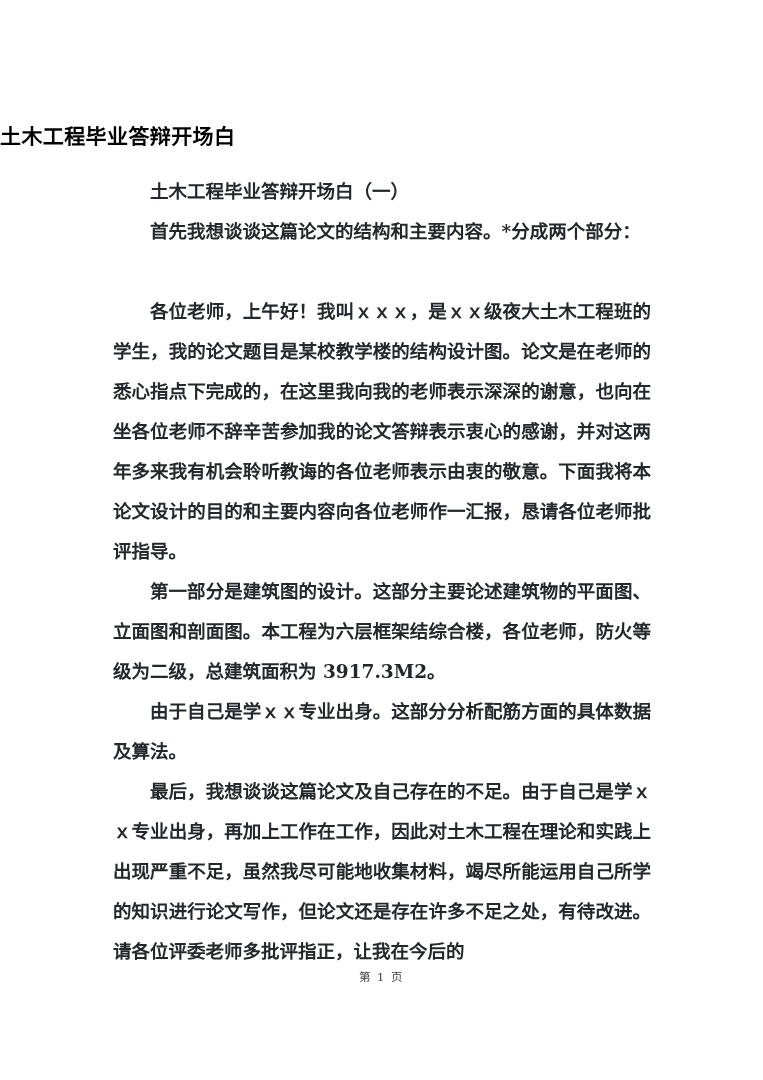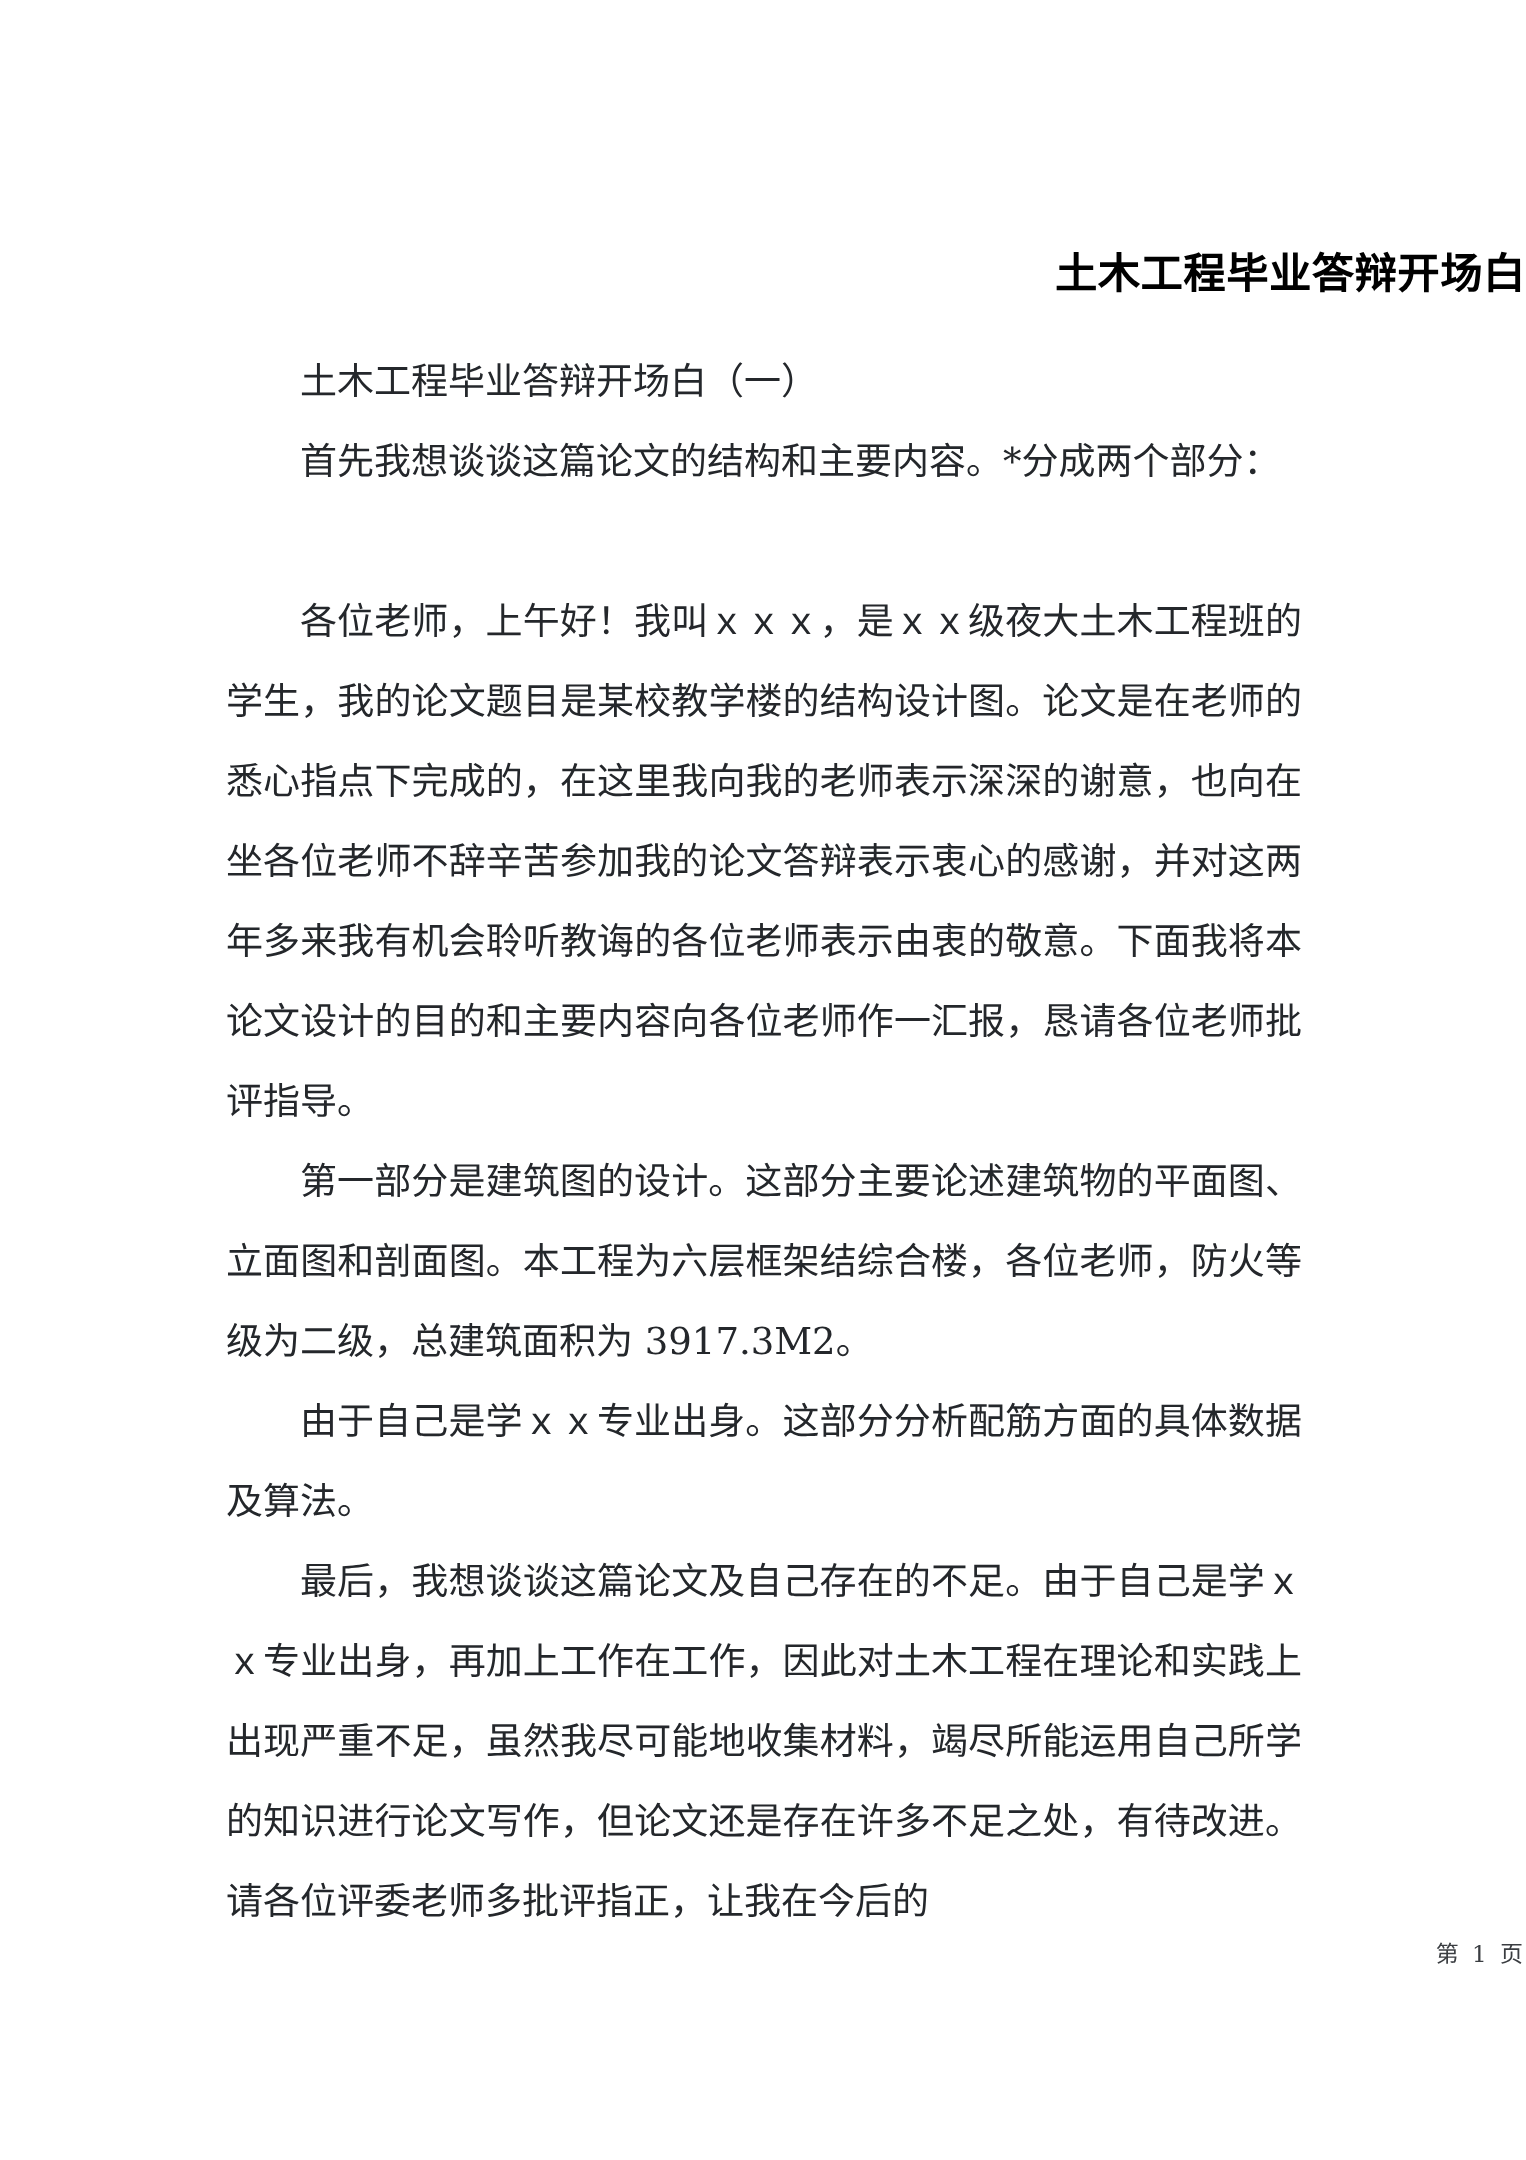--- a/index.html
+++ b/index.html
@@ -17,21 +17,21 @@
     overflow: hidden;
     box-sizing: border-box;
   }
 
   .doc-title {
     font-family: "DejaVu Sans", "Liberation Sans", sans-serif;
     font-weight: 700;
     font-size: 21px;
     line-height: 1;
     color: #000000;
-    text-align: right;
+    text-align: left;
     position: absolute;
     left: 0;
     right: 0;
     top: 113px;
     letter-spacing: 0.4px;
   }
 
   .body-block {
     position: absolute;
     left: 113px;
@@ -42,32 +42,33 @@
     line-height: 40px;
     color: #24272b;
     text-align: justify;
     text-justify: inter-character;
   }
 
   .para {
     margin: 0;
     text-indent: 2em;
     white-space: normal;
+    font-weight: bold;
   }
 
   .para.spaced-after {
     margin-bottom: 40px;
   }
 
   .footer {
     position: absolute;
     left: 0;
     right: 0;
     top: 968px;
-    text-align: right;
+    text-align: center;
     font-family: "DejaVu Serif", "Liberation Serif", serif;
     font-size: 11.5px;
     color: #3a3d41;
     letter-spacing: 1.5px;
   }
 </style>
 </head>
 <body>
 
 <div class="page">

